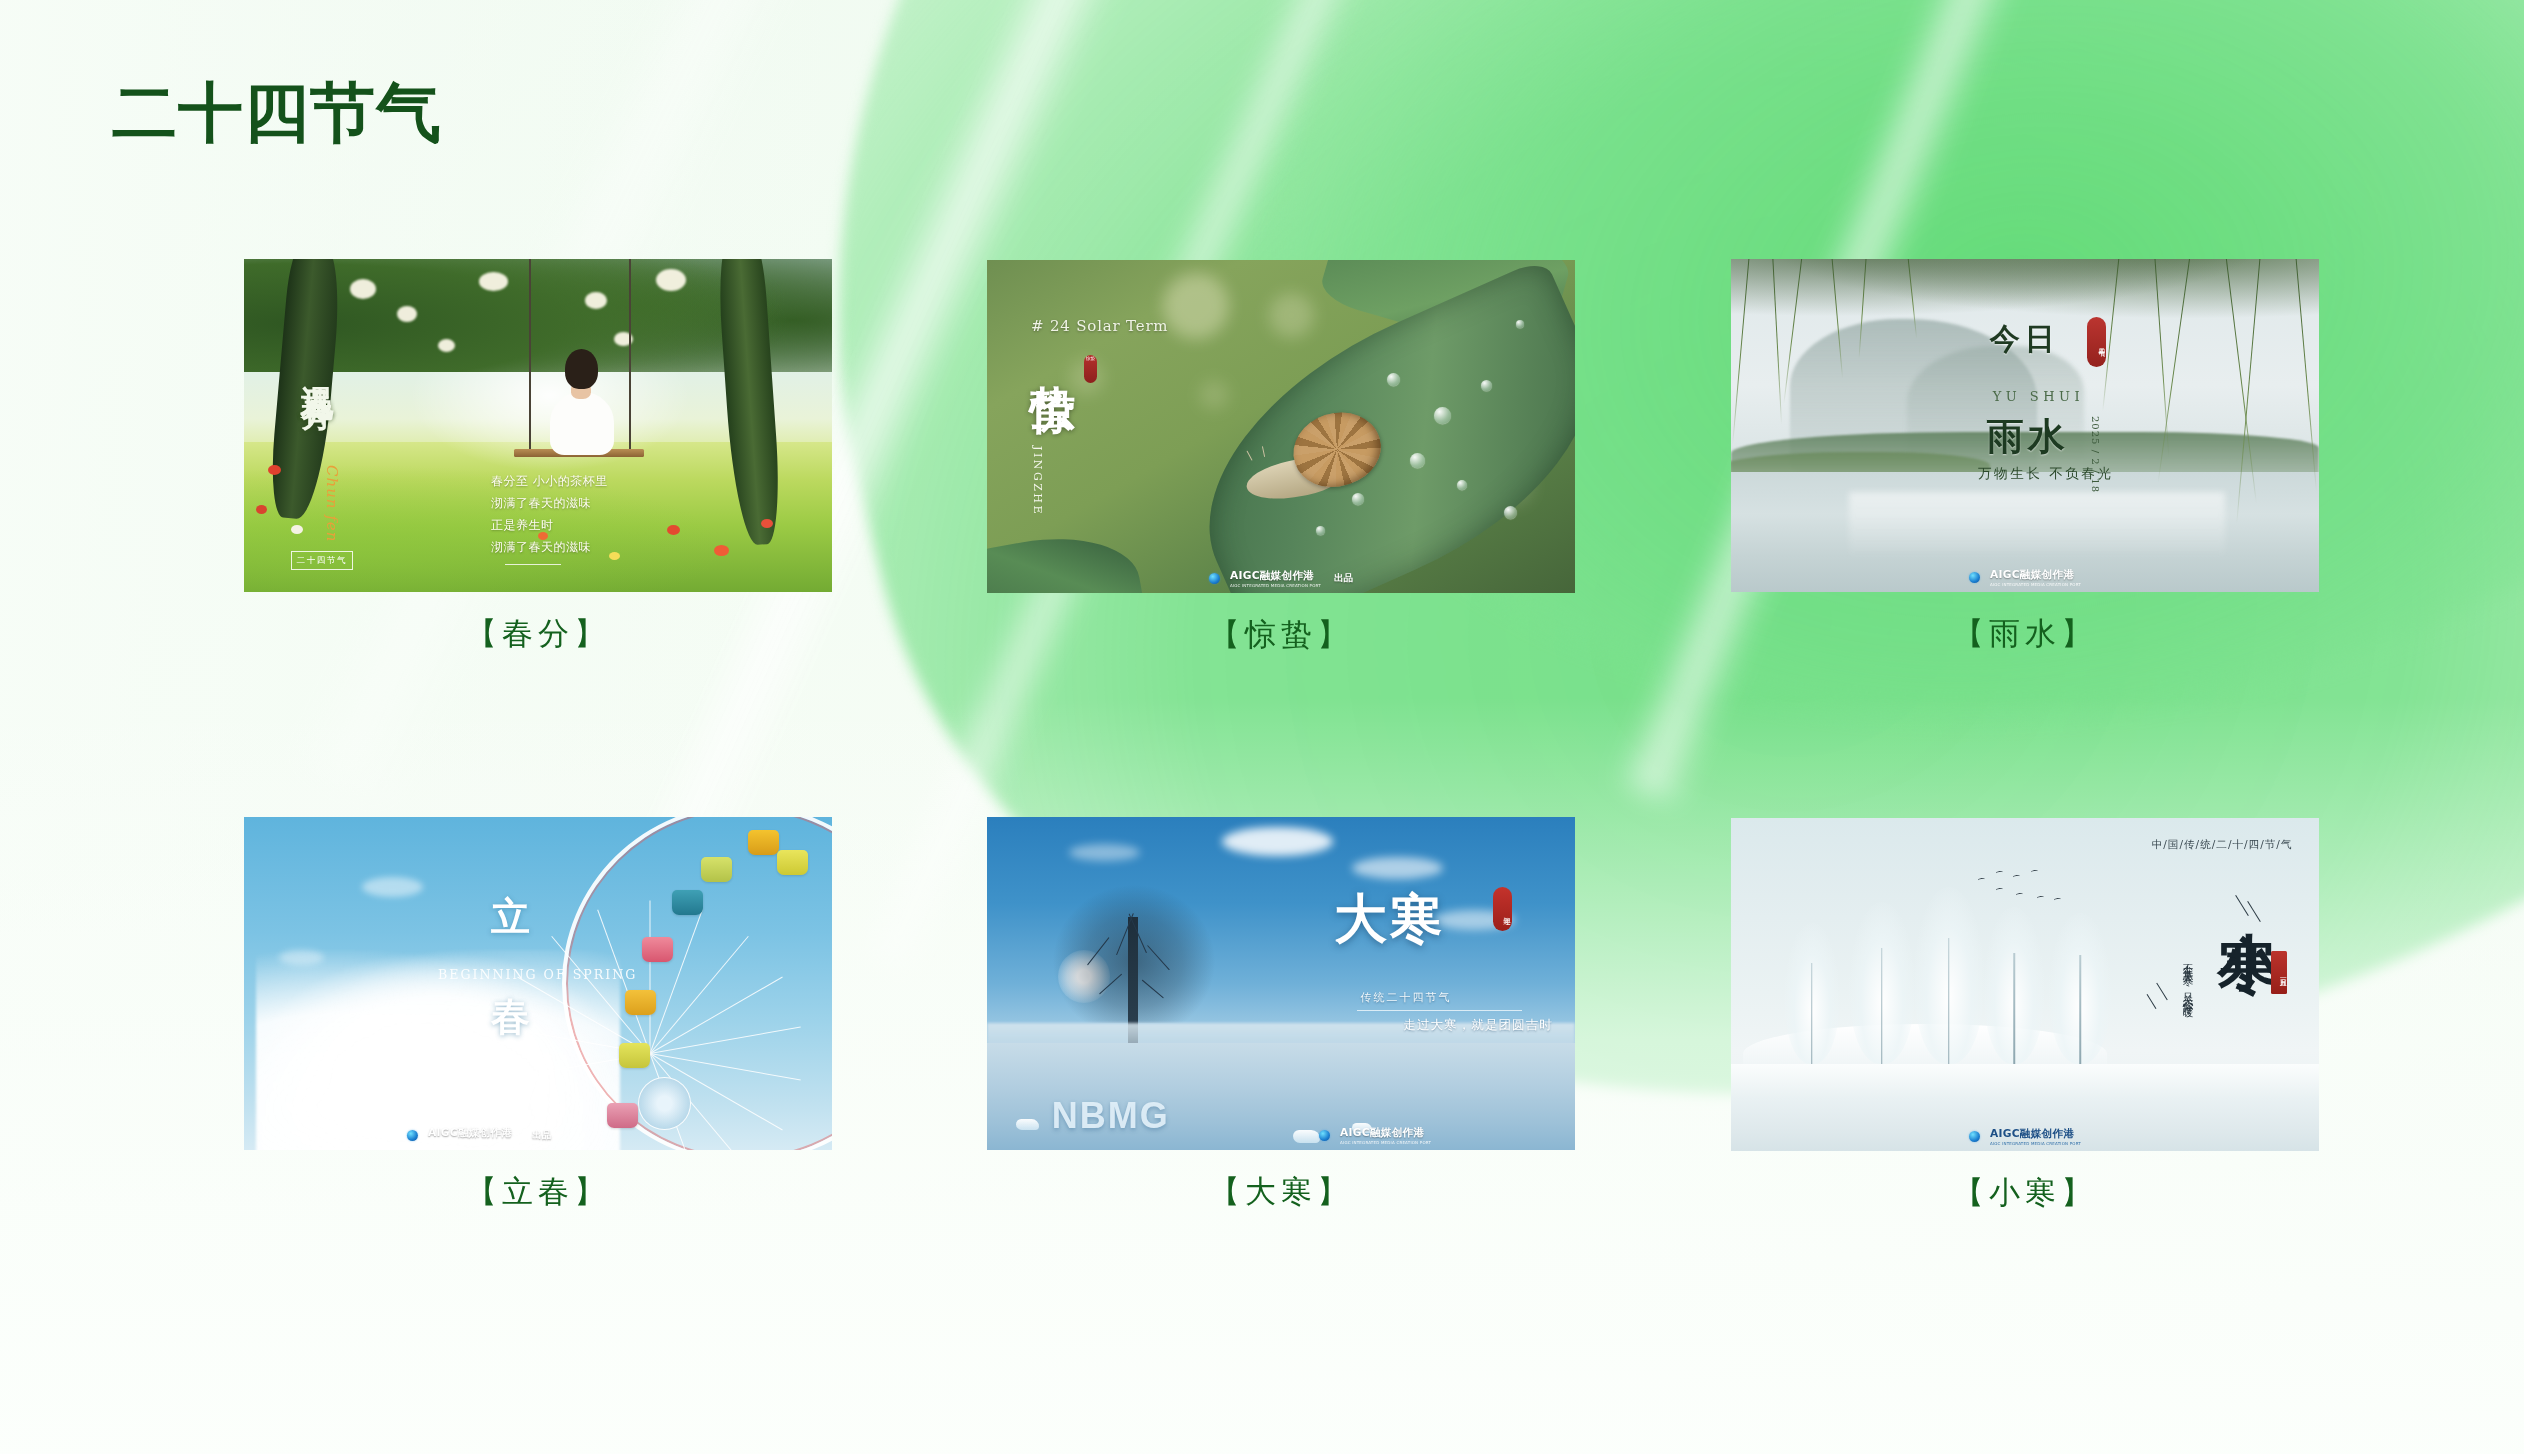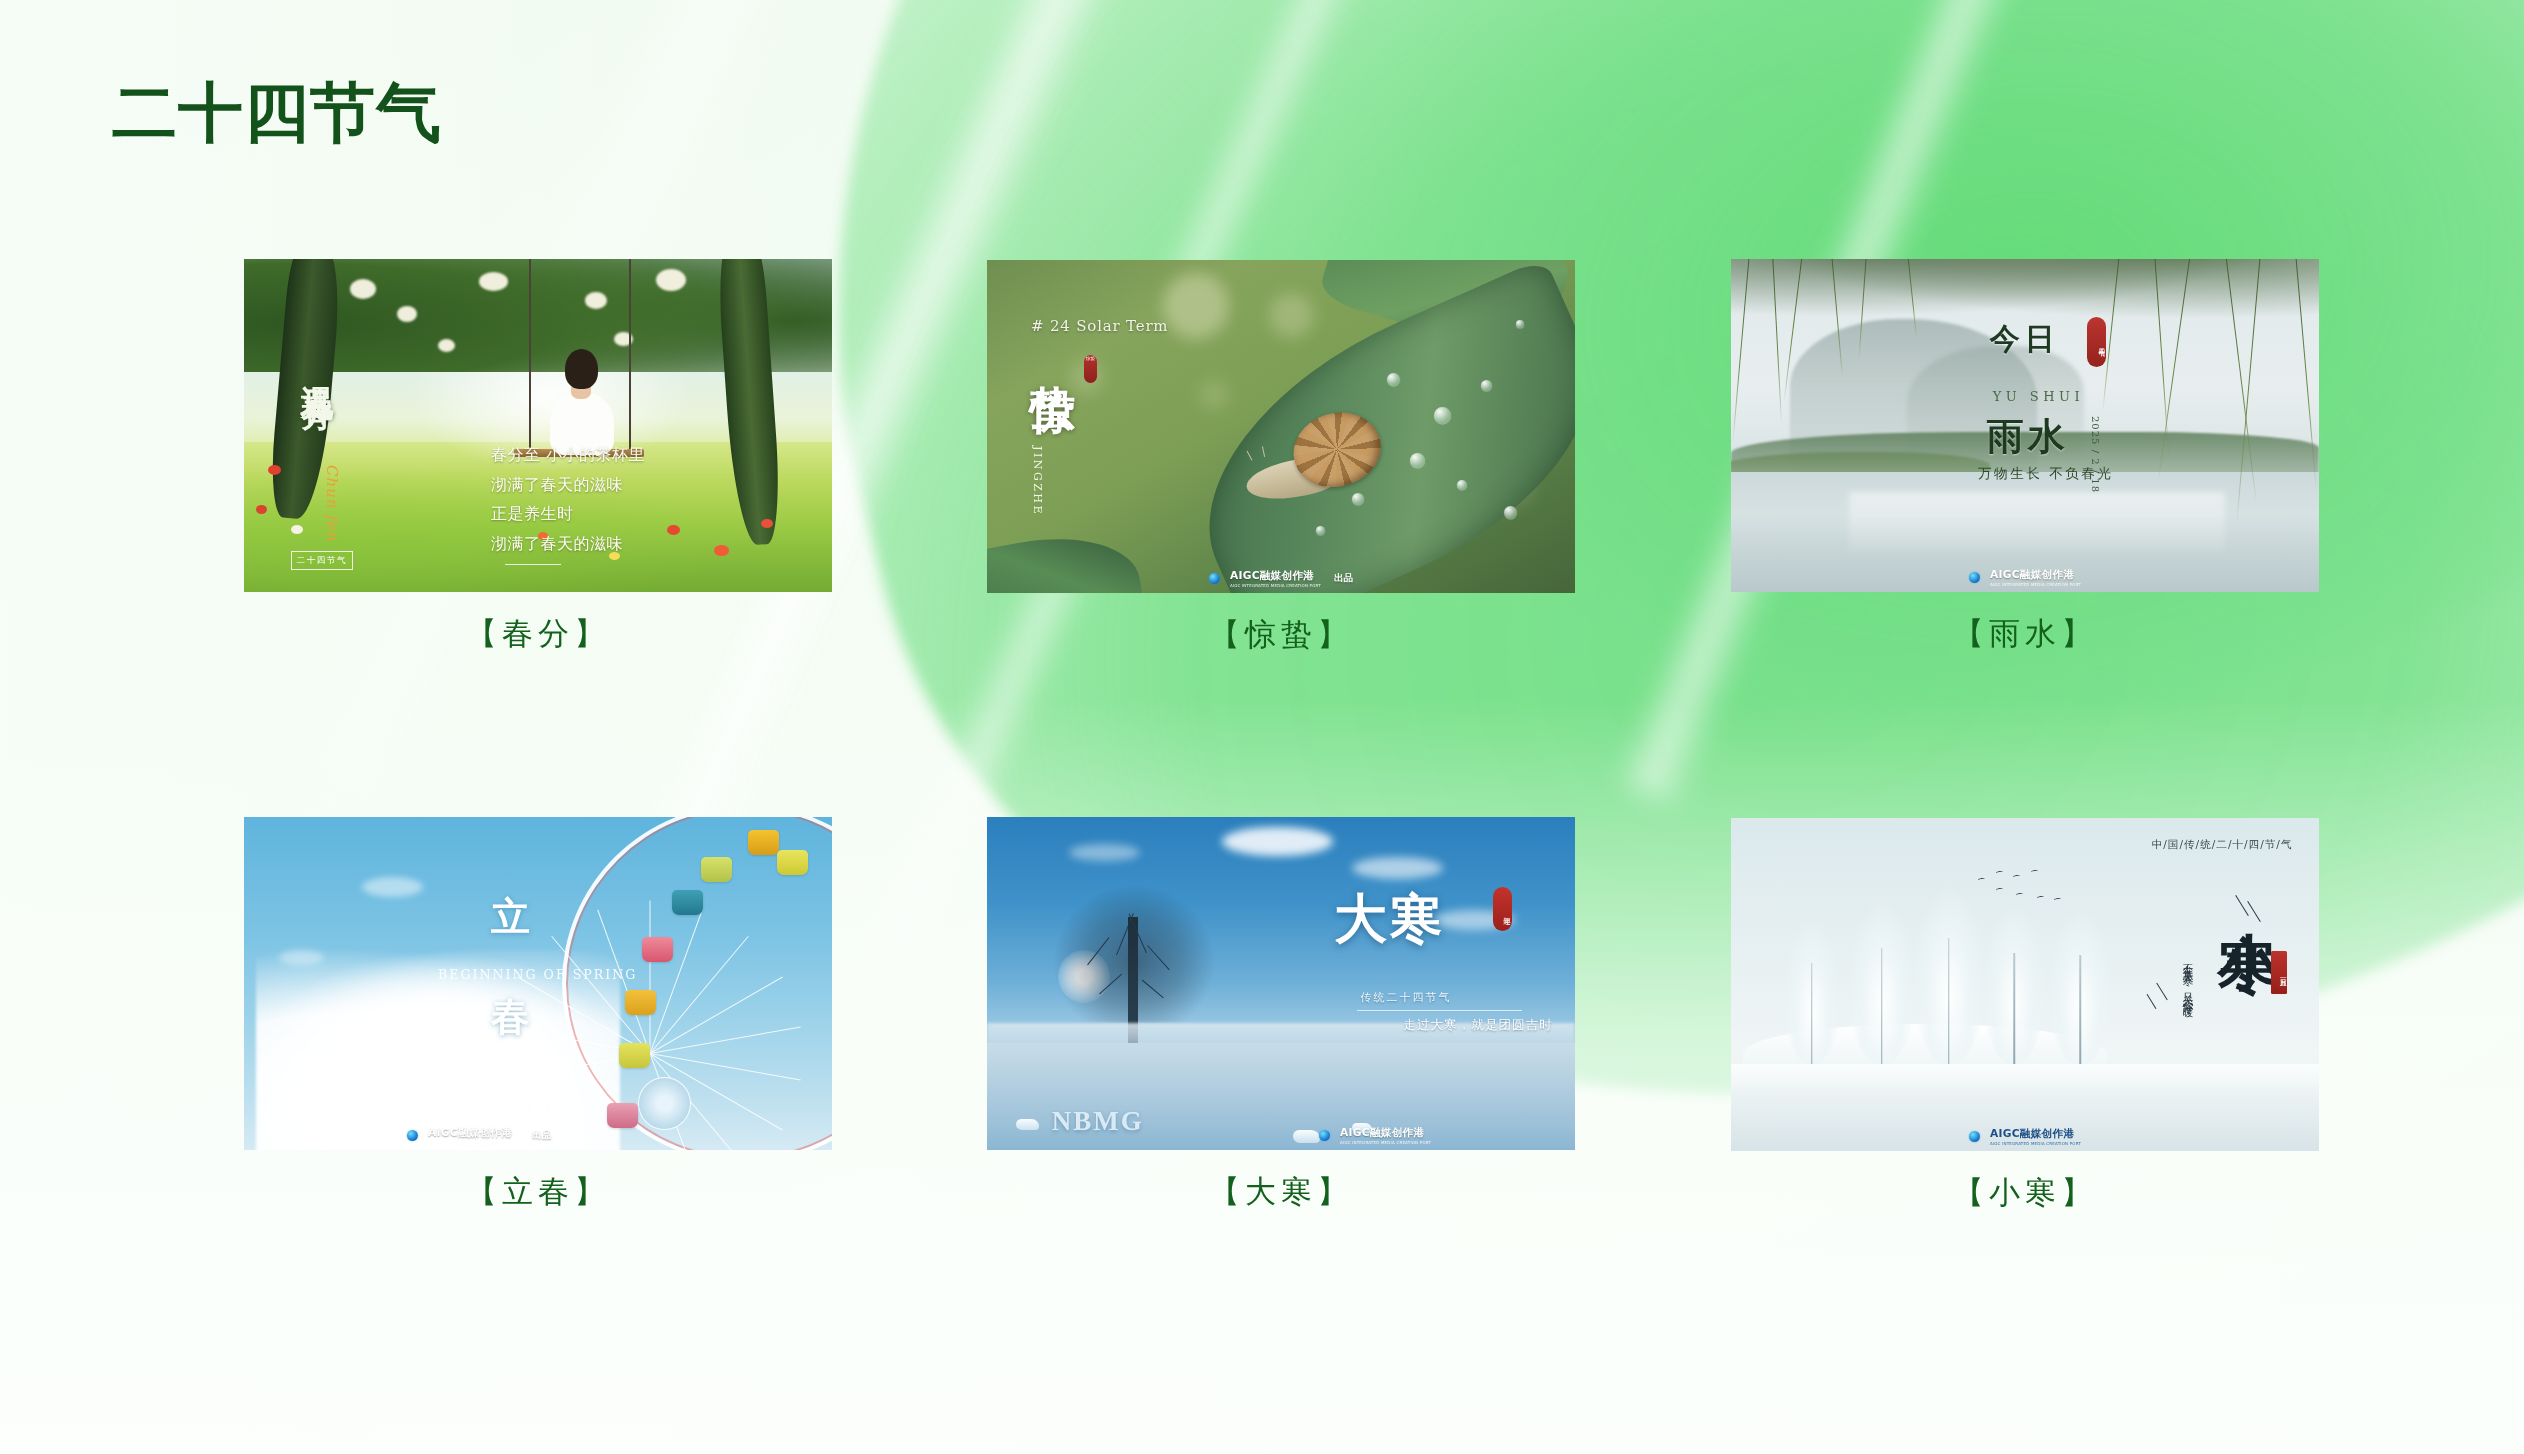--- a/index.html
+++ b/index.html
@@ -154,21 +154,21 @@
     writing-mode:vertical-rl; letter-spacing:1px;
   }
   .sc1 .stamp{
     position:absolute;left:8%;bottom:6.5%;
     padding:2.5px 4.5px;border:0.8px solid rgba(255,255,255,.85);
     color:#fff;font-size:8.6px;letter-spacing:1.5px;
     font-family:"DejaVu Serif","Liberation Serif",serif;
   }
   .sc1 .poem{
     position:absolute;left:42%;bottom:8%;
-    color:#fffdf4;font-size:16px;line-height:1.85;
+    color:#fffdf4;font-size:12px;line-height:1.85;
     font-family:"DejaVu Serif","Liberation Serif",serif;
     letter-spacing:0.5px;text-shadow:0 0.5px 2px rgba(60,80,30,.5);
   }
   .sc1 .poem .rule{display:block;width:56px;height:1px;background:rgba(255,255,255,.8);margin-top:6px;margin-left:14px;}
 
   
   .sc2{ background:linear-gradient(150deg,#6f8f51 0%,#86a45c 22%,#7d9e55 45%,#5d8449 70%,#46663a 100%); }
   .sc2 .bokehwrap{position:absolute;inset:0;}
   .sc2 .bokeh{position:absolute;border-radius:50%;background:rgba(255,248,220,.35);filter:blur(8px);}
   .sc2 .leafbig{
@@ -347,22 +347,22 @@
   .sc5 .crown{position:absolute;left:11%;top:20%;width:28%;height:42%;
     background:radial-gradient(ellipse at 50% 56%,rgba(30,48,62,.55) 0%,rgba(30,48,62,.28) 42%,rgba(30,48,62,0) 70%);}
   .sc5 .horizon{position:absolute;left:0;right:0;top:62%;height:8%;
     background:linear-gradient(180deg,rgba(215,230,238,.9),rgba(195,216,228,.6));filter:blur(1.5px);}
   .sc5 .water{position:absolute;left:0;right:0;top:68%;bottom:0;
     background:linear-gradient(180deg,#c7dce8 0%,#b2cee0 40%,#9dc1d8 75%,#8bb6d2 100%);}
   .sc5 .ice{position:absolute;bottom:2%;border-radius:7px 10px 5px 8px;
     background:linear-gradient(180deg,rgba(255,255,255,.95),rgba(210,232,244,.85));filter:blur(0.3px);}
   .sc5 .nbmg{
     position:absolute;left:11%;bottom:4%;
-    font-family:Liberation Serif, serif;
-    font-size:27px;font-weight:700;color:rgba(226,240,248,.92);
+    font-family:Liberation Sans, sans-serif;
+    font-size:36px;font-weight:700;color:rgba(226,240,248,.92);
     letter-spacing:2px;text-shadow:0 1.5px 4px rgba(60,110,150,.45);
   }
   .sc5 .bigtitle5{
     position:absolute;left:59%;top:20%;
     font-family:"DejaVu Serif","Liberation Serif",serif;
     font-size:53px;font-weight:700;color:#ffffff;letter-spacing:2.5px;
     text-shadow:0 2px 7px rgba(20,60,95,.5);
   }
   .sc5 .seal5{
     position:absolute;left:86%;top:21%;

